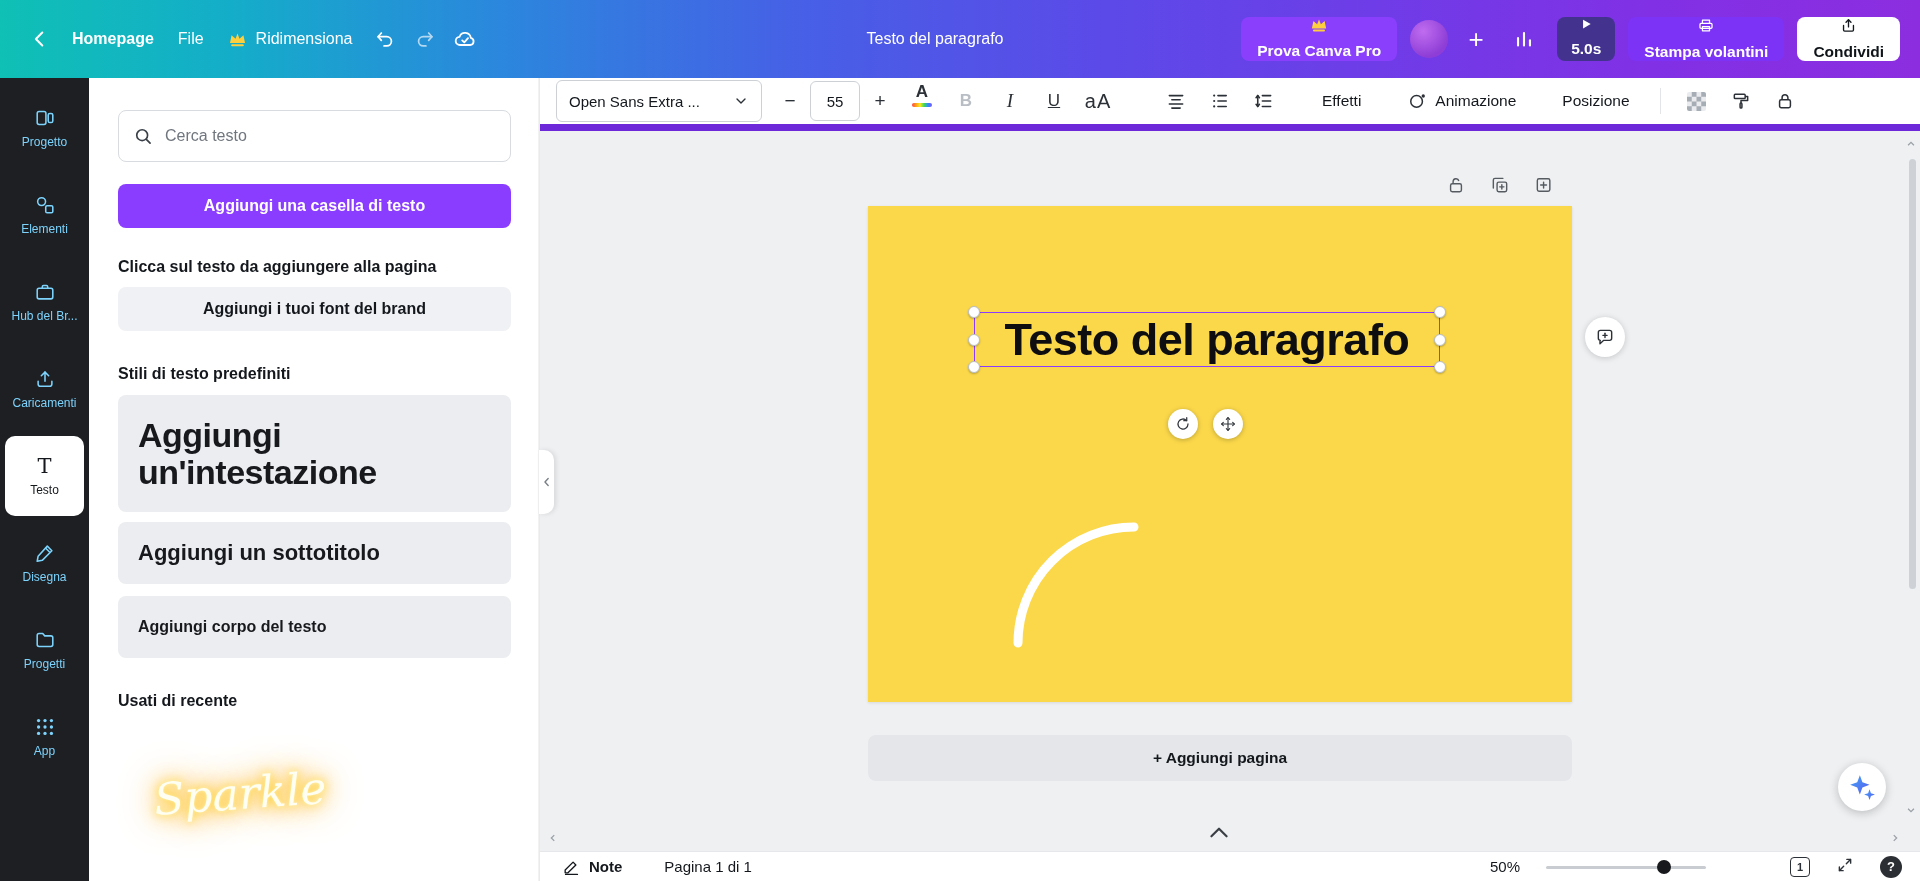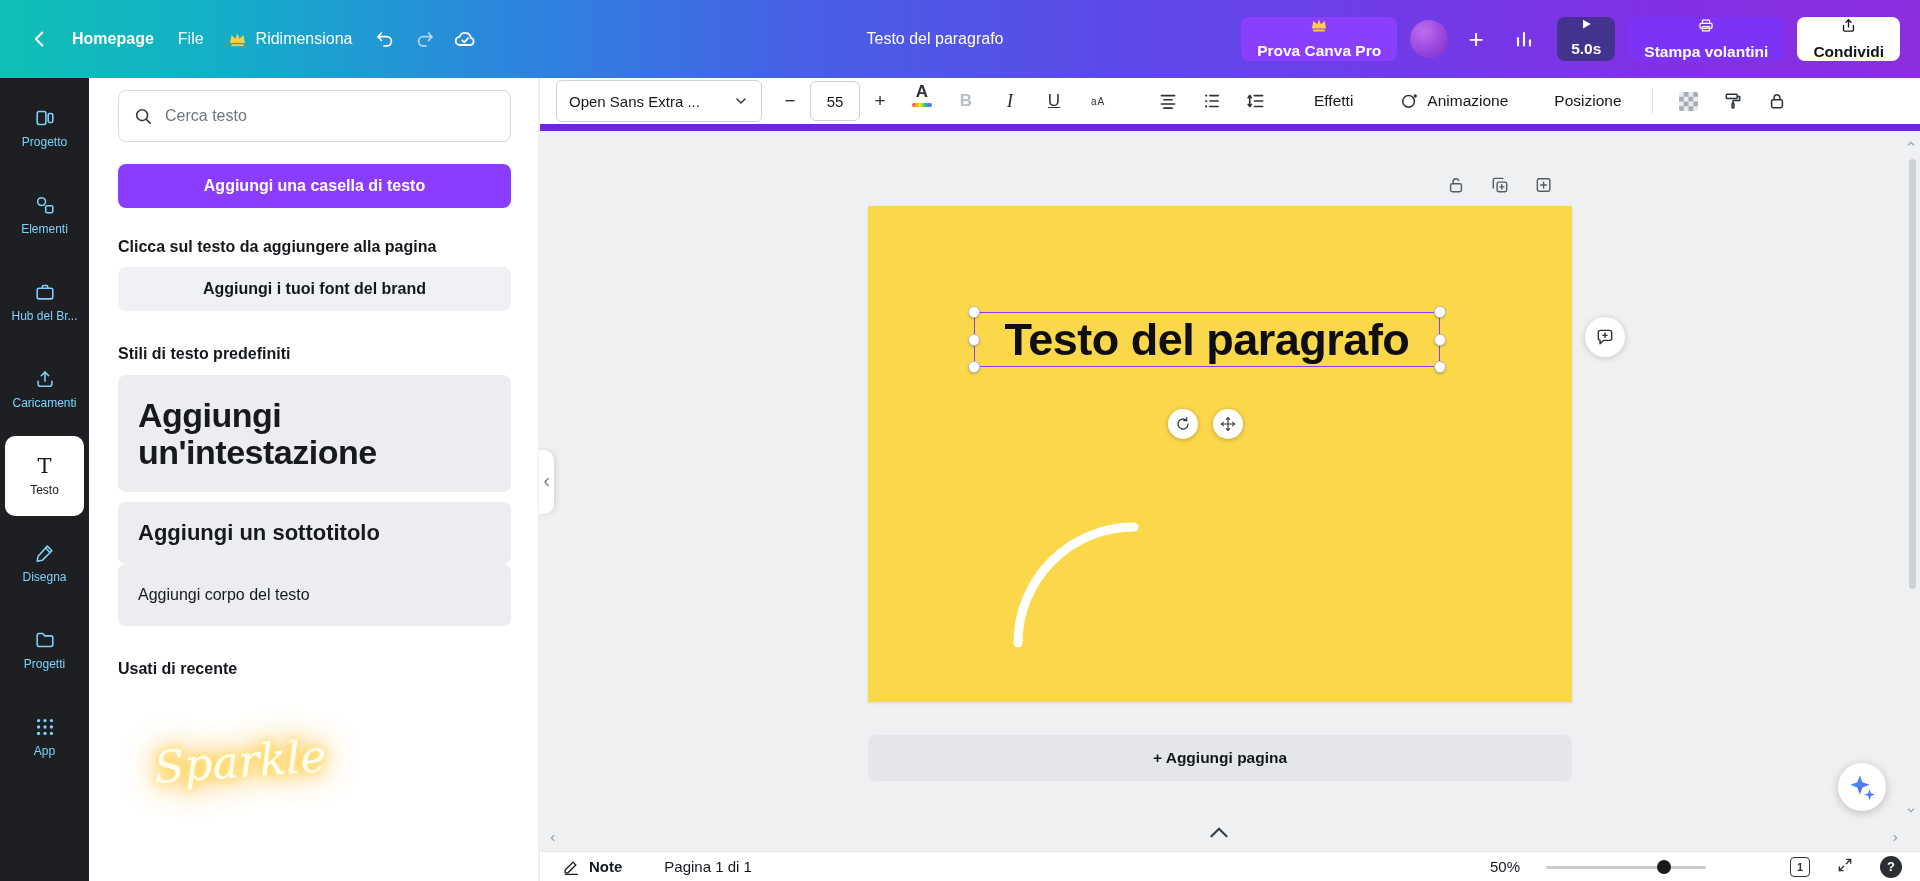--- a/index.html
+++ b/index.html
@@ -36,35 +36,35 @@
     padding-top:10px;flex:0 0 auto;}
   .rail-item{width:79px;height:80px;margin-bottom:7px;border-radius:10px;display:flex;flex-direction:column;
     align-items:center;justify-content:center;gap:6px;color:#7dd3fc;}
   .rail-item.active{background:#fff;color:#15181c;}
   .rail-label{font-size:12px;white-space:nowrap;}
   .rail-T{font-family:"DejaVu Serif",serif;font-size:21px;line-height:22px;}
 
   
   .panel{width:450px;background:#fff;padding:0 28px 0 29px;position:relative;z-index:2;flex:0 0 auto;
     box-shadow:inset -1px 0 0 rgba(0,0,0,.05);}
-  .search-box{margin-top:12px;height:52px;border:1px solid #d8dbdf;border-radius:8px;display:flex;
+  .search-box{margin-top:32px;height:52px;border:1px solid #d8dbdf;border-radius:8px;display:flex;
     align-items:center;padding:0 14px;gap:10px;background:#fff;}
   .search-box input{border:none;outline:none;font-size:16px;flex:1;color:#1c2025;font-family:inherit;min-width:0;}
   ::placeholder{color:#70767d;}
   .btn-primary{margin-top:22px;width:100%;height:44px;background:#8b3dff;color:#fff;border-radius:8px;
     font-size:16px;font-weight:700;}
   .hint{margin-top:30px;font-size:16px;font-weight:700;color:#14181d;}
   .btn-gray{margin-top:11px;width:100%;height:44px;background:#f0f1f4;border-radius:8px;font-size:16px;
     font-weight:700;color:#14181d;}
   .section-heading{margin-top:34px;font-size:16px;font-weight:700;color:#14181d;}
   .style-card{width:100%;background:#ebedf0;border-radius:8px;text-align:left;padding:0 20px;color:#17191d;
     display:flex;align-items:center;}
   .style-card.h1{margin-top:12px;min-height:117px;font-size:34px;font-weight:800;line-height:1.08;letter-spacing:-.5px;}
   .style-card.h2{margin-top:10px;min-height:62px;font-size:22px;font-weight:700;}
-  .style-card.h3{margin-top:0;min-height:62px;font-size:16px;font-weight:400;}
+  .style-card.h3{margin-top:12px;min-height:62px;font-size:16px;font-weight:700;}
   .recent-item{margin-top:58px;margin-left:36px;font-family:"DejaVu Serif",serif;font-style:italic;
     font-size:44px;color:#fffef2;transform:rotate(-4deg);width:max-content;cursor:pointer;
     text-shadow:0 0 3px #fff3b0,0 0 10px #ffd21e,0 0 22px #ffb300,0 0 38px #ff9500;}
   .panel-collapse{position:absolute;left:539px;top:372px;width:15px;height:64px;background:#fff;
     border-radius:0 10px 10px 0;box-shadow:2px 0 5px rgba(0,0,0,.10);display:grid;place-items:center;z-index:3;}
 
   
   .main{flex:1;display:flex;flex-direction:column;min-width:0;border-left:1px solid #e9eaed;}
 
   
@@ -77,21 +77,21 @@
   .size-value{width:50px;height:40px;border:1px solid #cdd1d6;border-radius:6px;display:grid;place-items:center;
     font-size:15px;color:#14181d;margin:0 4px;}
   .tool-btn{min-width:36px;height:36px;border-radius:6px;display:grid;place-items:center;font-size:16px;color:#2c3137;}
   .color-btn{display:flex;flex-direction:column;align-items:center;gap:3px;}
   .color-A{font-weight:700;font-size:17px;line-height:1;color:#2c3137;}
   .rainbow{width:20px;height:4px;border-radius:2px;
     background:linear-gradient(90deg,#ff4040,#ffa218,#ffe81c,#3ddc55,#2f8bff,#8a4dff);}
   .bold-btn{color:#b9bec5;font-weight:700;font-size:17px;}
   .italic-btn{font-style:italic;font-family:"Liberation Serif",serif;font-size:19px;}
   .underline-btn{text-decoration:underline;font-size:17px;}
-  .case-btn{font-size:10px;letter-spacing:1px;margin-right:12px;}
+  .case-btn{font-size:20px;letter-spacing:1px;margin-right:20px;}
   .txt-btn{padding:0 12px;height:36px;font-size:15.5px;color:#14181d;display:flex;align-items:center;gap:8px;
     border-radius:6px;white-space:nowrap;}
   .ml14{margin-left:14px;} .ml20{margin-left:20px;}
   .tool-divider{width:1px;height:26px;background:#e2e4e8;margin:0 10px;}
   .checker{width:19px;height:19px;border-radius:2px;
     background:conic-gradient(#a7adb4 0 90deg,#e9ebee 0 180deg,#a7adb4 0 270deg,#e9ebee 0) 0 0/9.5px 9.5px;}
 
   
   .canvas-area{flex:1;position:relative;background:#eef0f2;overflow:hidden;}
   .page-actions{position:absolute;top:38px;left:900px;display:flex;gap:12px;color:#565b61;}

